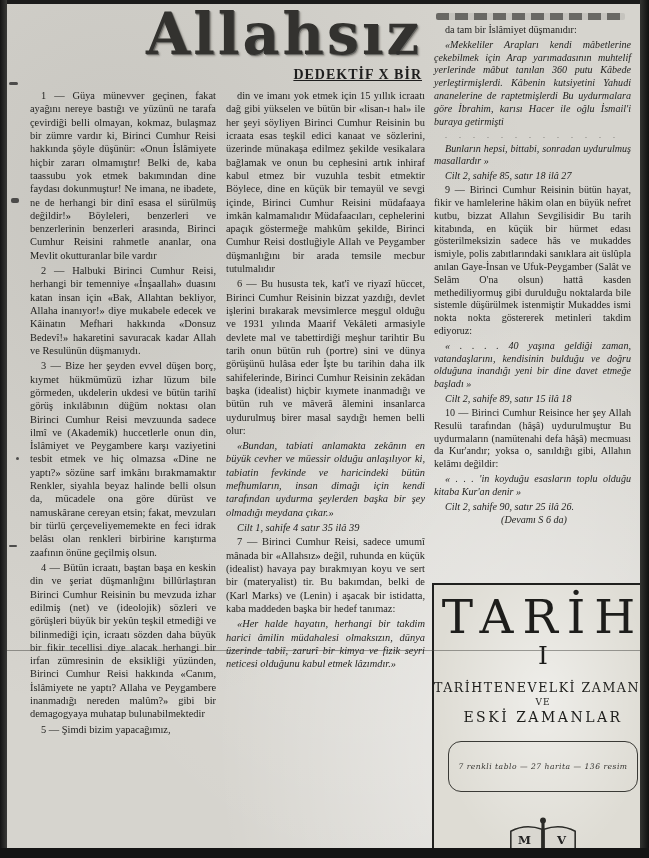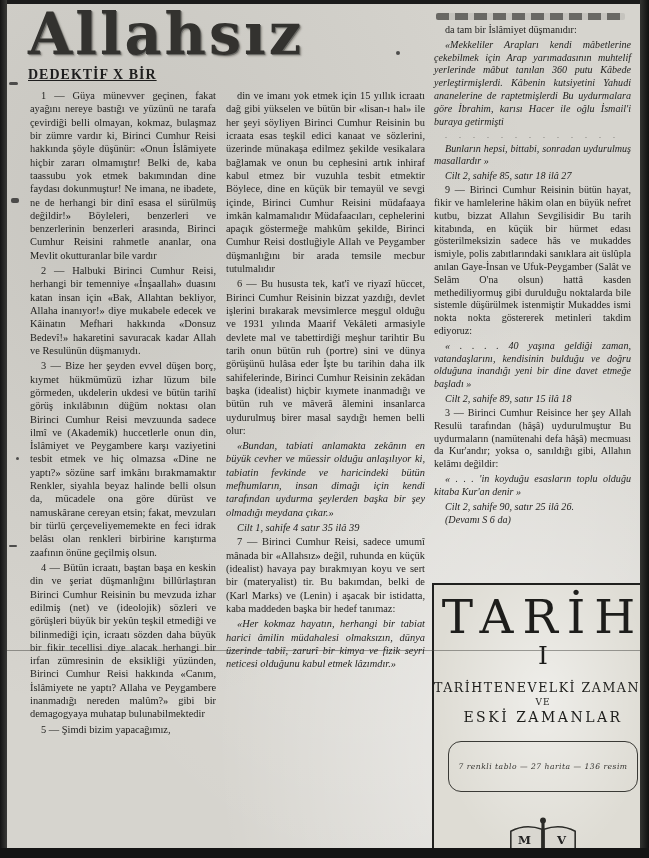--- a/index.html
+++ b/index.html
@@ -19,41 +19,41 @@
   
   .edge{position:absolute;background:#1b1b1b;}
   .edge-top{top:0;left:0;right:0;height:4px;}
   .edge-left{top:0;left:0;bottom:0;width:7px;background:linear-gradient(90deg,#141414,#3a3a38);}
   .edge-right{top:0;right:0;bottom:0;width:9px;background:linear-gradient(270deg,#101010,#333331);}
   .edge-bottom{left:0;right:0;bottom:0;height:10px;background:#141414;}
   .scanline{position:absolute;left:2px;right:2px;top:650px;height:1px;background:rgba(70,70,66,.5);}
   .speck{position:absolute;background:#2c2c2c;border-radius:2px;opacity:.8;}
 
   
-  header{position:absolute;left:28px;top:4px;width:394px;text-align:left;}
+  header{position:absolute;left:28px;top:4px;width:394px;text-align:right;}
   h1{
     margin:0;font-family:"DejaVu Serif", serif;font-weight:bold;
     font-size:57px;line-height:1.05;letter-spacing:3px;color:#33322f;
     text-shadow:1px 1px 0 #6a6a66, 2px 2px 2px #99968f;
   }
   .subtitle{
     margin-top:3px;font-weight:bold;font-size:14px;letter-spacing:1px;
     text-decoration:underline;color:#1e1e1e;
   }
 
   
   .col{position:absolute;text-align:justify;color:#232321;}
   .col1{left:30px;top:89px;width:186px;font-size:10.4px;line-height:1.28;}
   .col2{left:226px;top:89px;width:199px;font-size:10.4px;line-height:1.28;}
   .col3{left:434px;top:12px;width:197px;font-size:10.1px;line-height:1.27;}
   .col p{margin:0 0 2px 0;text-indent:11px;}
   .col p.quote{font-style:italic;}
   .col p.ref{font-style:italic;margin-bottom:1px;}
   .col p.dots{font-size:8px;letter-spacing:5px;color:#55534e;margin:1px 0 2px 0;}
-  .col p.devami{text-align:left;font-style:italic;padding-right:8px;}
+  .col p.devami{text-align:center;font-style:italic;padding-right:8px;}
   .smudge{
     height:7px;margin:1px 6px 4px 2px;border-radius:2px;opacity:.7;
     background:repeating-linear-gradient(90deg,#3b3b38 0 13px, rgba(59,59,56,.15) 13px 19px);
     filter:blur(.7px);
   }
 
   
   .book{
     position:absolute;left:432px;top:583px;width:218px;height:280px;
     border:2px solid #20201e;
@@ -91,34 +91,34 @@
     <p>4 — Bütün icraatı, baştan başa en keskin din ve şeriat düşmanlığını billûrlaştıran Birinci Cumhur Reisinin bu mevzuda izhar edilmiş (net) ve (ideolojik) sözleri ve görüşleri büyük bir yekûn teşkil etmediği ve bilinmediği için, icraatı sözden daha büyük bir fikir tecellisi diye alacak herhangi bir irfan zümresinin de eksikliği yüzünden, Birinci Cumhur Reisi hakkında «Canım, İslâmiyete ne yaptı? Allaha ve Peygambere inanmadığı nereden malûm?» gibi bir demagogyaya muhatap bulunabilmektedir</p>
     <p>5 — Şimdi bizim yapacağımız,</p>
   </section>
 
   <section class="col col2">
     <p>din ve imanı yok etmek için 15 yıllık icraatı dağ gibi yükselen ve bütün bir «lisan-ı hal» ile her şeyi söyliyen Birinci Cumhur Reisinin bu icraata esas teşkil edici kanaat ve sözlerini, üzerinde münakaşa edilmez şekilde vesikalara bağlamak ve onun bu cephesini artık inhiraf kabul etmez bir vuzuhla tesbit etmektir Böylece, dine en küçük bir temayül ve sevgi içinde, Birinci Cumhur Reisini müdafaaya imkân kalmamalıdır Müdafaacıları, cephelerini apaçık göstermeğe mahkûm şekilde, Birinci Cumhur Reisi dostluğiyle Allah ve Peygamber düşmanlığını bir arada temsile mecbur tutulmalıdır</p>
     <p>6 — Bu hususta tek, kat'î ve riyazî hüccet, Birinci Cumhur Reisinin bizzat yazdığı, devlet işlerini bırakarak mevsimlerce meşgul olduğu ve 1931 yılında Maarif Vekâleti armasiyle devlete mal ve tabettirdiği meşhur tarihtir Bu tarih onun bütün ruh (portre) sini ve dünya görüşünü hulâsa eder İşte bu tarihin daha ilk sahifelerinde, Birinci Cumhur Reisinin zekâdan başka (idealist) hiçbir kıymete inanmadığı ve bütün ruh ve mâverâ âlemini insanlarca uydurulmuş birer masal saydığı hemen belli olur:</p>
     <p class="quote">«Bundan, tabiati anlamakta zekânın en büyük cevher ve müessir olduğu anlaşılıyor ki, tabiatin fevkinde ve haricindeki bütün mefhumların, insan dimağı için kendi tarafından uydurma şeylerden başka bir şey olmadığı meydana çıkar.»</p>
     <p class="ref">Cilt 1, sahife 4  satır 35 ilâ 39</p>
     <p>7 — Birinci Cumhur Reisi, sadece umumî mânada bir «Allahsız» değil, ruhunda en küçük (idealist) havaya pay bırakmıyan koyu ve sert bir (materyalist) tir. Bu bakımdan, belki de (Karl Marks) ve (Lenin) i aşacak bir istidatta, kaba maddeden başka bir hedef tanımaz:</p>
-    <p class="quote">«Her kokmaz hayatın, herhangi bir tabiat harici âmilin müdahalesi olmaksızın, dünya üzerinde tabiî, zarurî bir kimya ve fizik seyri neticesi olduğunu kabul etmek lâzımdır.»</p>
+    <p class="quote">«Her halde hayatın, herhangi bir takdim harici âmilin müdahalesi olmaksızın, dünya üzerinde tabiî, zarurî bir kimya ve fizik seyri neticesi olduğunu kabul etmek lâzımdır.»</p>
   </section>
 
   <section class="col col3">
     <div class="smudge"></div>
     <p>da tam bir İslâmiyet düşmanıdır:</p>
     <p class="quote">«Mekkeliler Arapları kendi mâbetlerine çekebilmek için Arap yarımadasının muhtelif yerlerinde mâbut tanılan 360 putu Kâbede yerleştirmişlerdi. Kâbenin kutsiyetini Yahudi ananelerine de raptetmişlerdi Bu uydurmalara göre İbrahim, karısı Hacer ile oğlu İsmail'i buraya getirmişti</p>
     <p class="dots">. . . . . . . . . . . . .</p>
     <p class="quote">Bunların hepsi, bittabi, sonradan uydurulmuş masallardır »</p>
     <p class="ref">Cilt 2, sahife 85, satır 18 ilâ 27</p>
     <p>9 — Birinci Cumhur Reisinin bütün hayat, fikir ve hamlelerine hâkim olan en büyük nefret kutbu, bizzat Allahın Sevgilisidir Bu tarih kitabında, en küçük bir hürmet edası gösterilmeksizin sadece hâs ve mukaddes ismiyle, polis zabıtlarındaki sanıklara ait üslûpla anılan Gaye-İnsan ve Ufuk-Peygamber (Salât ve Selâm O'na olsun) hattâ kasden methediliyormuş gibi durulduğu noktalarda bile sistemle düşürülmek istenmiştir Mukaddes ismi nokta nokta göstererek metinleri takdim ediyoruz:</p>
     <p class="quote">« . . . .  40 yaşına geldiği zaman, vatandaşlarını, kendisinin bulduğu ve doğru olduğuna inandığı yeni bir dine davet etmeğe başladı »</p>
     <p class="ref">Cilt 2, sahife 89, satır 15 ilâ 18</p>
-    <p>3 — Birinci Cumhur Reisince her şey Allah Resulü tarafından (hâşâ) uydurulmuştur Bu uydurmaların (namütenahi defa hâşâ) mecmuası da Kur'andır; yoksa o, sanıldığı gibi, Allahın kelâmı değildir:</p>
+    <p>10 — Birinci Cumhur Reisince her şey Allah Resulü tarafından (hâşâ) uydurulmuştur Bu uydurmaların (namütenahi defa hâşâ) mecmuası da Kur'andır; yoksa o, sanıldığı gibi, Allahın kelâmı değildir:</p>
     <p class="quote">« . . . 'in koyduğu esasların toplu olduğu kitaba Kur'an denir »</p>
     <p class="ref">Cilt 2, sahife 90, satır 25 ilâ 26.</p>
     <p class="devami">(Devamı S  6 da)</p>
   </section>
 
   <aside class="book">
     <div class="book-title">TARİH</div>
     <div class="book-volume">I</div>
     <div class="book-line1">TARİHTENEVELKİ ZAMANLAR</div>
     <div class="book-ve">VE</div>

